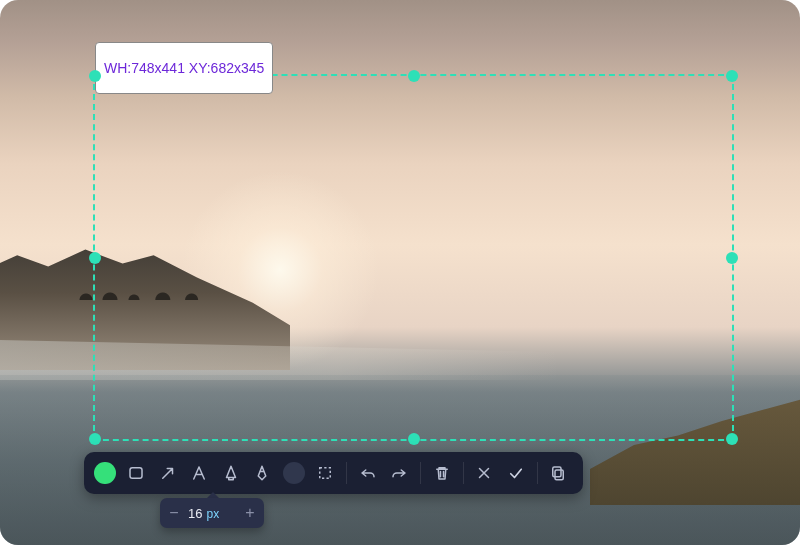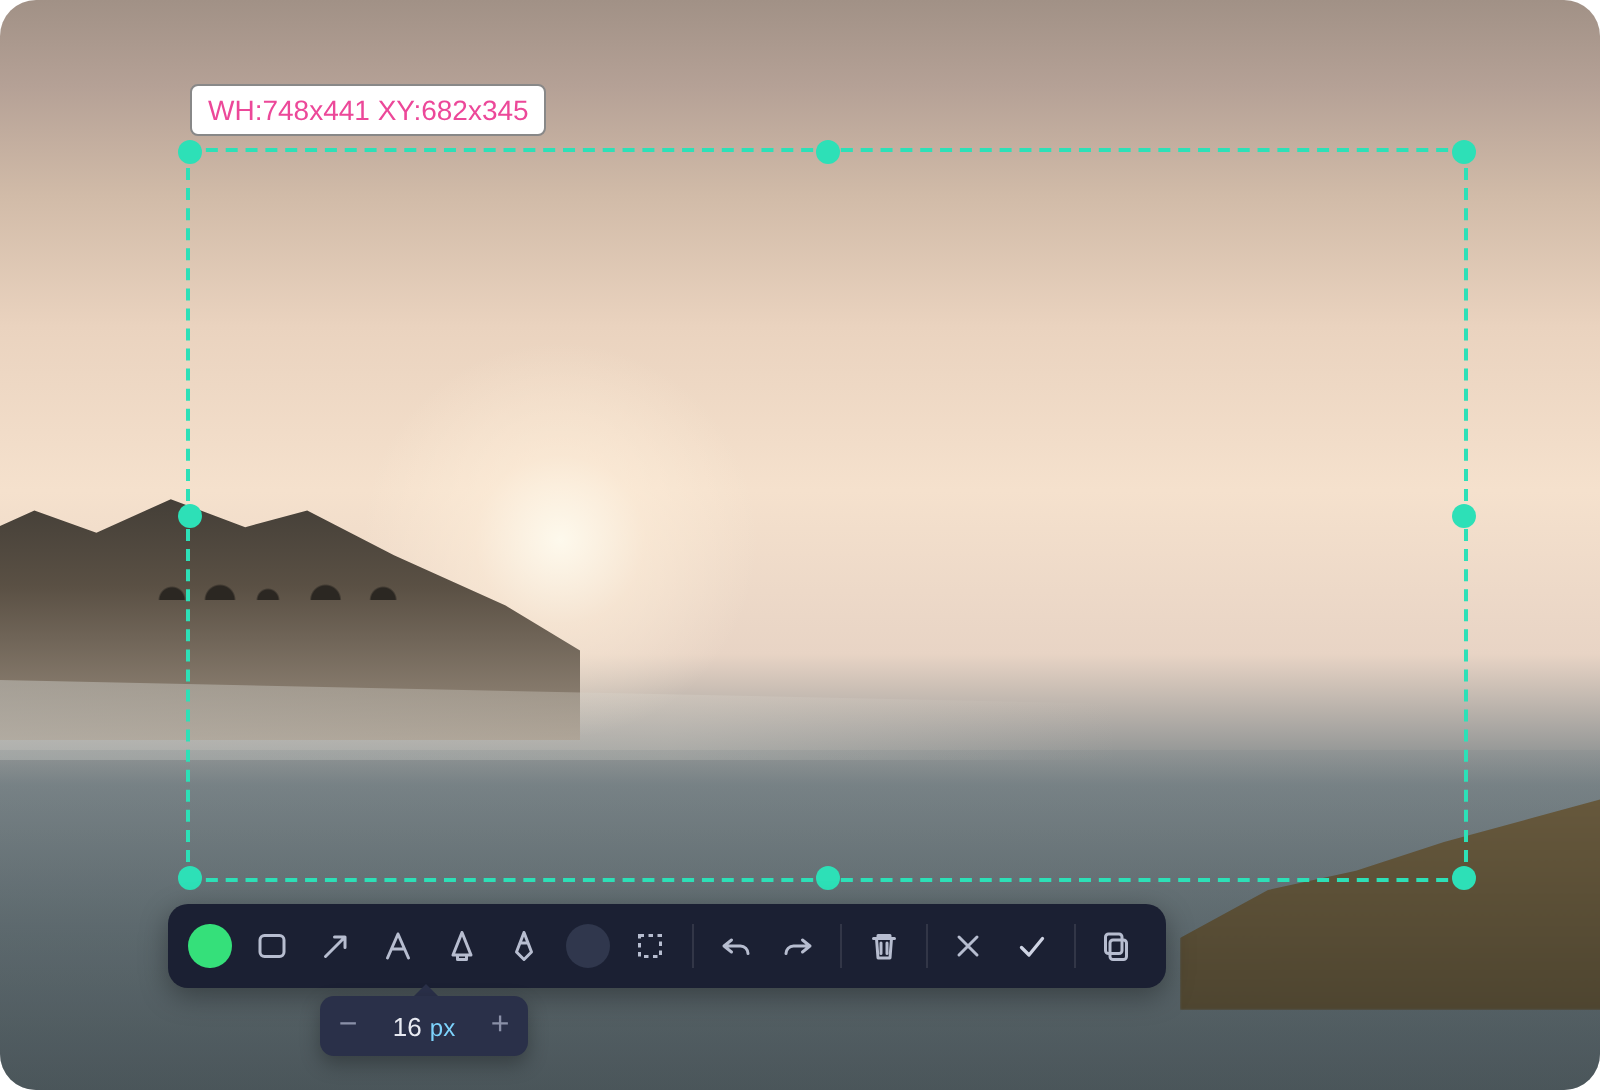--- a/index.html
+++ b/index.html
@@ -95,22 +95,22 @@
     .h-bm { left: 50%; top: 100%; }
     .h-br { left: 100%; top: 100%; }
 
     .info-badge {
       position: absolute;
       top: -34px; left: 0;
       background: #fff;
       border: 1px solid #888;
       border-radius: 4px;
       font-size: 14px;
-      padding: 4px 8px;
-      color: #ec4899;
+      padding: 17px 8px;
+      color: #6d28d9;
       white-space: nowrap;
     }
 
     
     .toolbar {
       position: absolute;
       left: 84px;
       top: 452px;
       width: 499px;
       height: 42px;
@@ -162,21 +162,21 @@
     .stepper .btn {
       width: 28px; height: 30px;
       display: flex; align-items: center; justify-content: center;
       color: #8a90a8;
       font-size: 16px;
       cursor: pointer;
       user-select: none;
     }
     .stepper .val {
       flex: 1;
-      display: flex; align-items: baseline; justify-content: center;
+      display: flex; align-items: baseline; justify-content: flex-start;
       gap: 4px;
       color: #e8eaf2;
       font-size: 13px;
     }
     .stepper .unit { color: #7dd3fc; font-size: 12px; }
     .stepper-caret {
       position: absolute;
       left: 206px; top: 492px;
       width: 0; height: 0;
       border-left: 7px solid transparent;

